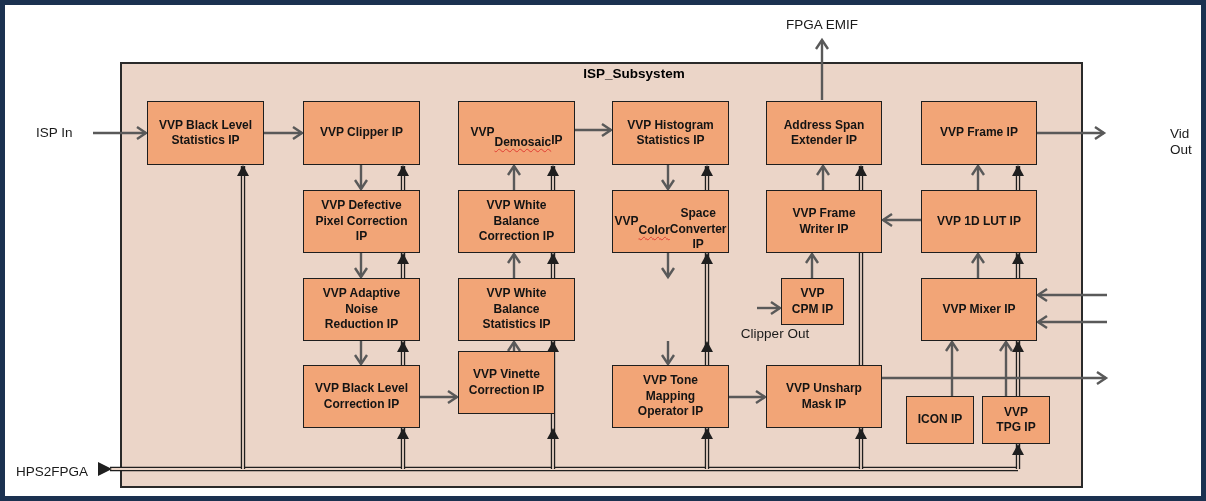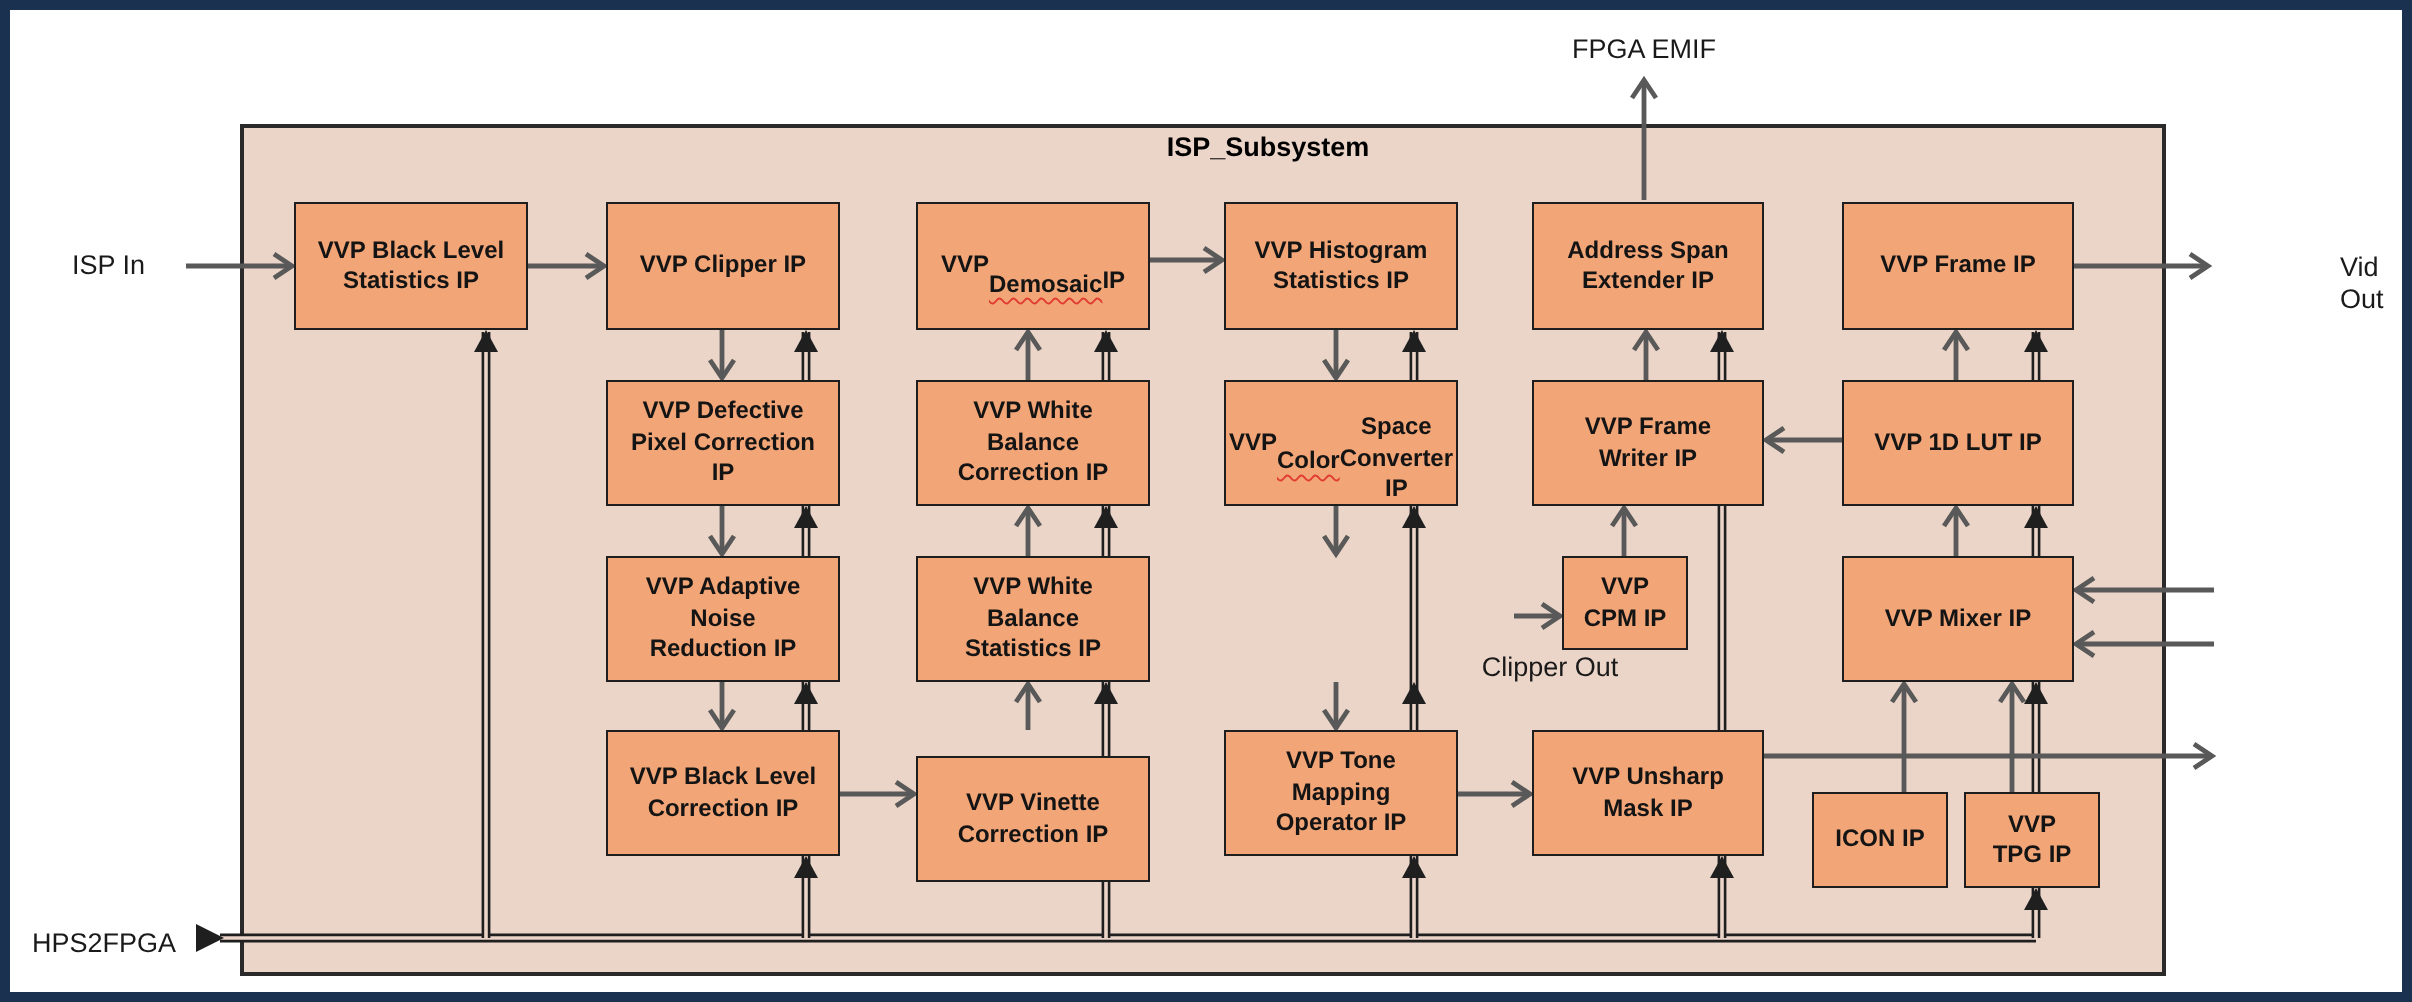--- a/index.html
+++ b/index.html
@@ -135,21 +135,21 @@
   <div class="block" style="left:303px;top:365px;width:117px;height:63px">VVP Black Level
 Correction IP</div>
   <div class="block" style="left:458px;top:101px;width:117px;height:64px">VVP <span class="misspell">Demosaic</span>
 IP</div>
   <div class="block" style="left:458px;top:190px;width:117px;height:63px">VVP White
 Balance
 Correction IP</div>
   <div class="block" style="left:458px;top:278px;width:117px;height:63px">VVP White
 Balance
 Statistics IP</div>
-  <div class="block" style="left:458px;top:378px;width:117px;height:63px">VVP Vinette
+  <div class="block" style="left:458px;top:351px;width:97px;height:63px">VVP Vinette
 Correction IP</div>
   <div class="block" style="left:612px;top:101px;width:117px;height:64px">VVP Histogram
 Statistics IP</div>
   <div class="block" style="left:612px;top:190px;width:117px;height:63px">VVP <span class="misspell">Color</span>
 Space
 Converter IP</div>
   <div class="block" style="left:612px;top:365px;width:117px;height:63px">VVP Tone
 Mapping
 Operator IP</div>
   <div class="block" style="left:766px;top:101px;width:116px;height:64px">Address Span

